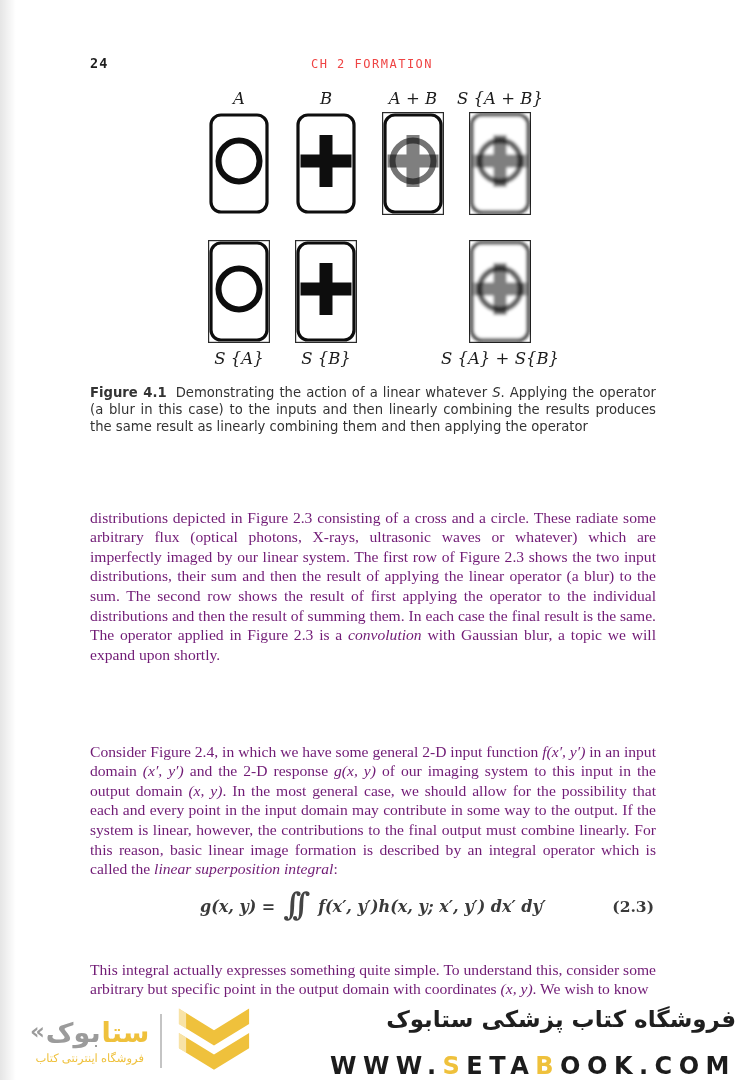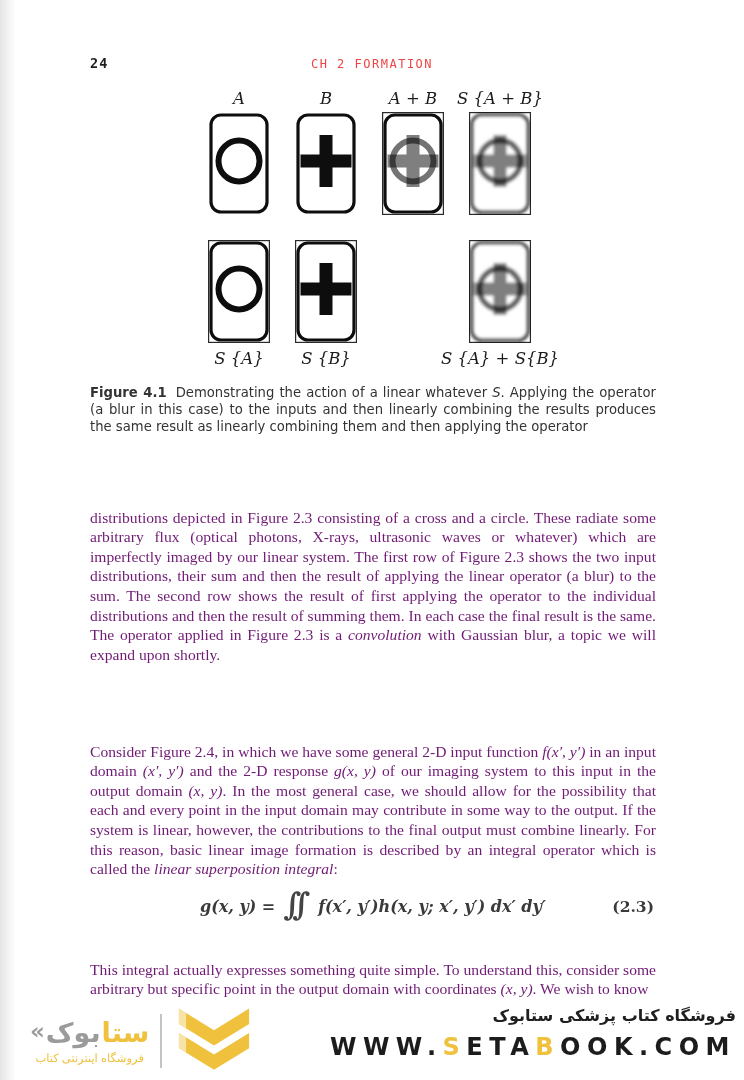--- a/index.html
+++ b/index.html
@@ -91,25 +91,25 @@
     display:flex;align-items:center;gap:1px;
     font-family:"DejaVu Sans",sans-serif;font-weight:bold;font-size:27px;line-height:30px;
   }
   .logo-word .guillemet{font-size:23px;position:relative;top:-2px;}
   .logo-tagline{
     font-family:Liberation Sans, sans-serif;font-size:11.5px;color:#EFC13C;margin-top:3px;direction:rtl;
   }
   .logo-divider{width:2px;height:54px;background:#c4c4c4;}
   .site{position:absolute;right:8px;top:6px;text-align:right;}
   .site-title{
-    font-family:"DejaVu Sans",sans-serif;font-weight:600;font-size:16px;color:#1f1f1f;direction:rtl;
+    font-family:"DejaVu Sans",sans-serif;font-weight:600;font-size:23px;color:#1f1f1f;direction:rtl;
   }
   .site-url{
     font-family:"DejaVu Sans",sans-serif;font-weight:bold;font-size:24px;
-    letter-spacing:6.5px;margin-top:8px;color:#1c1c1c;white-space:nowrap;
+    letter-spacing:6.5px;margin-top:20px;color:#1c1c1c;white-space:nowrap;
   }
 </style>
 </head>
 <body>
 
 <div class="page">
   <div class="page-edge-shadow"></div>
 
   <div class="page-number">24</div>
   <div class="running-head">CH 2 FORMATION</div>

